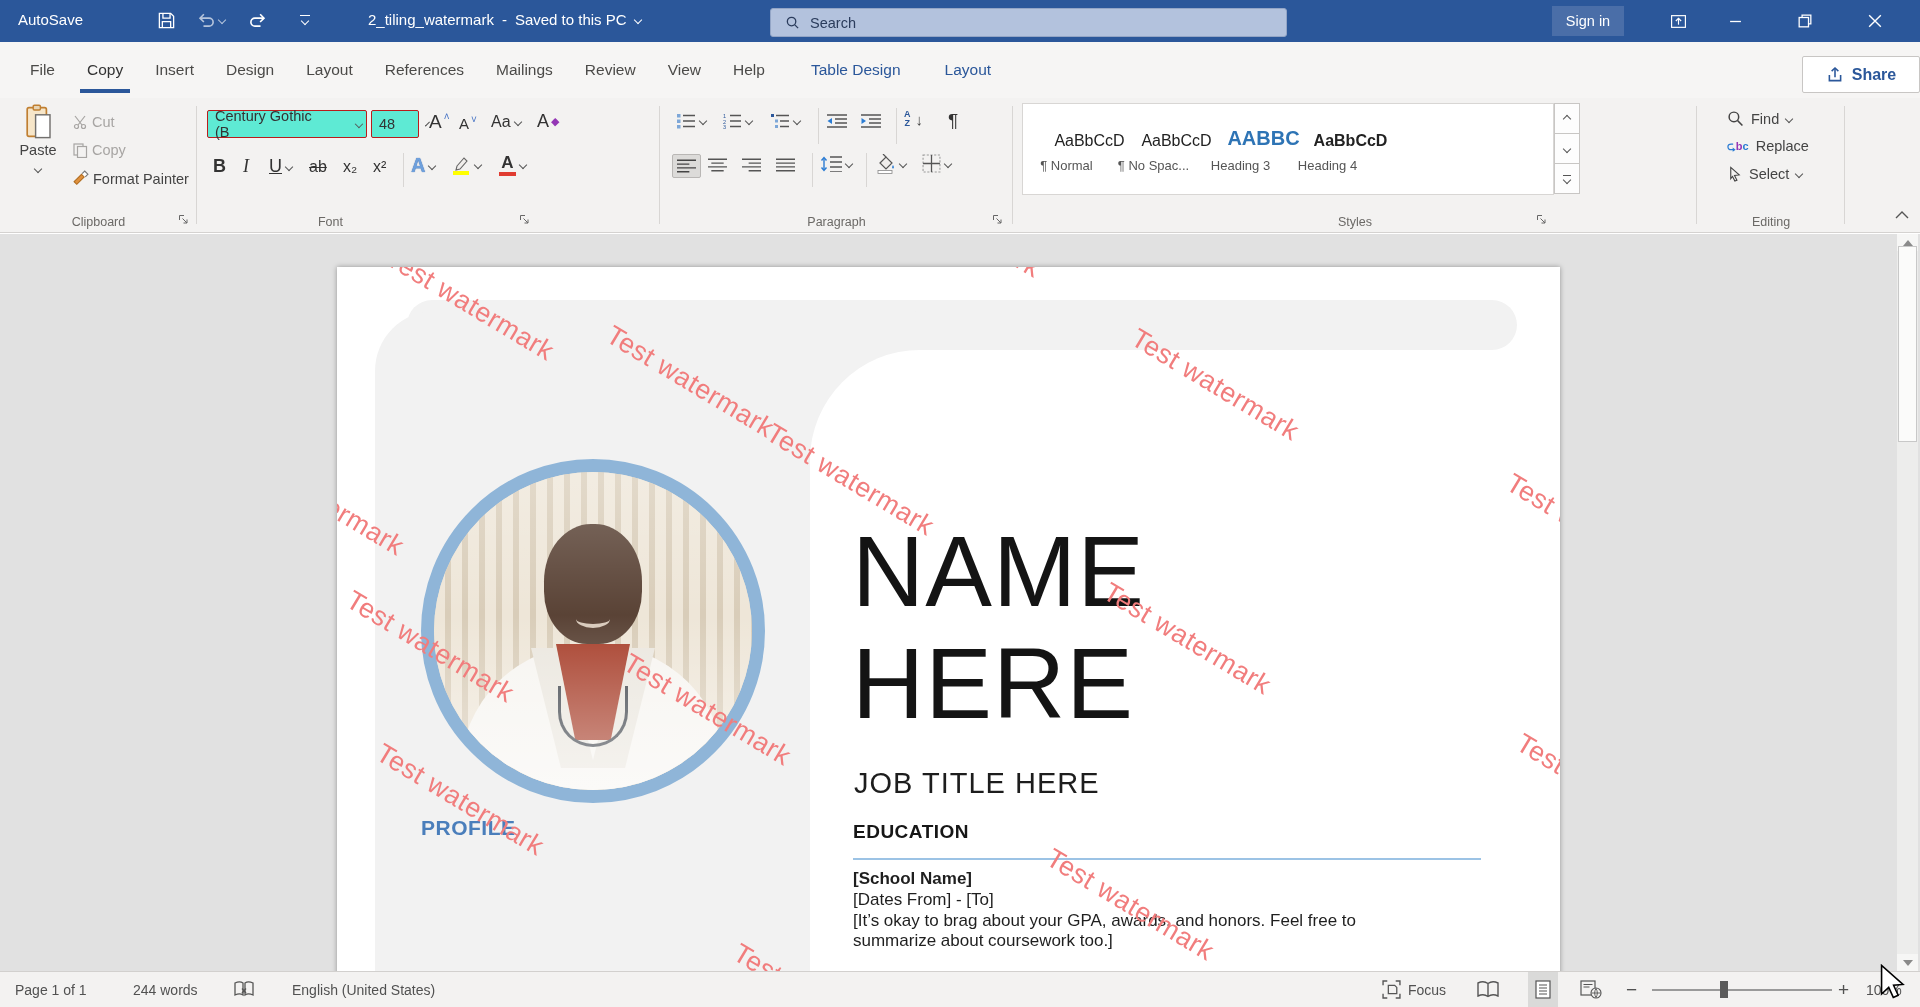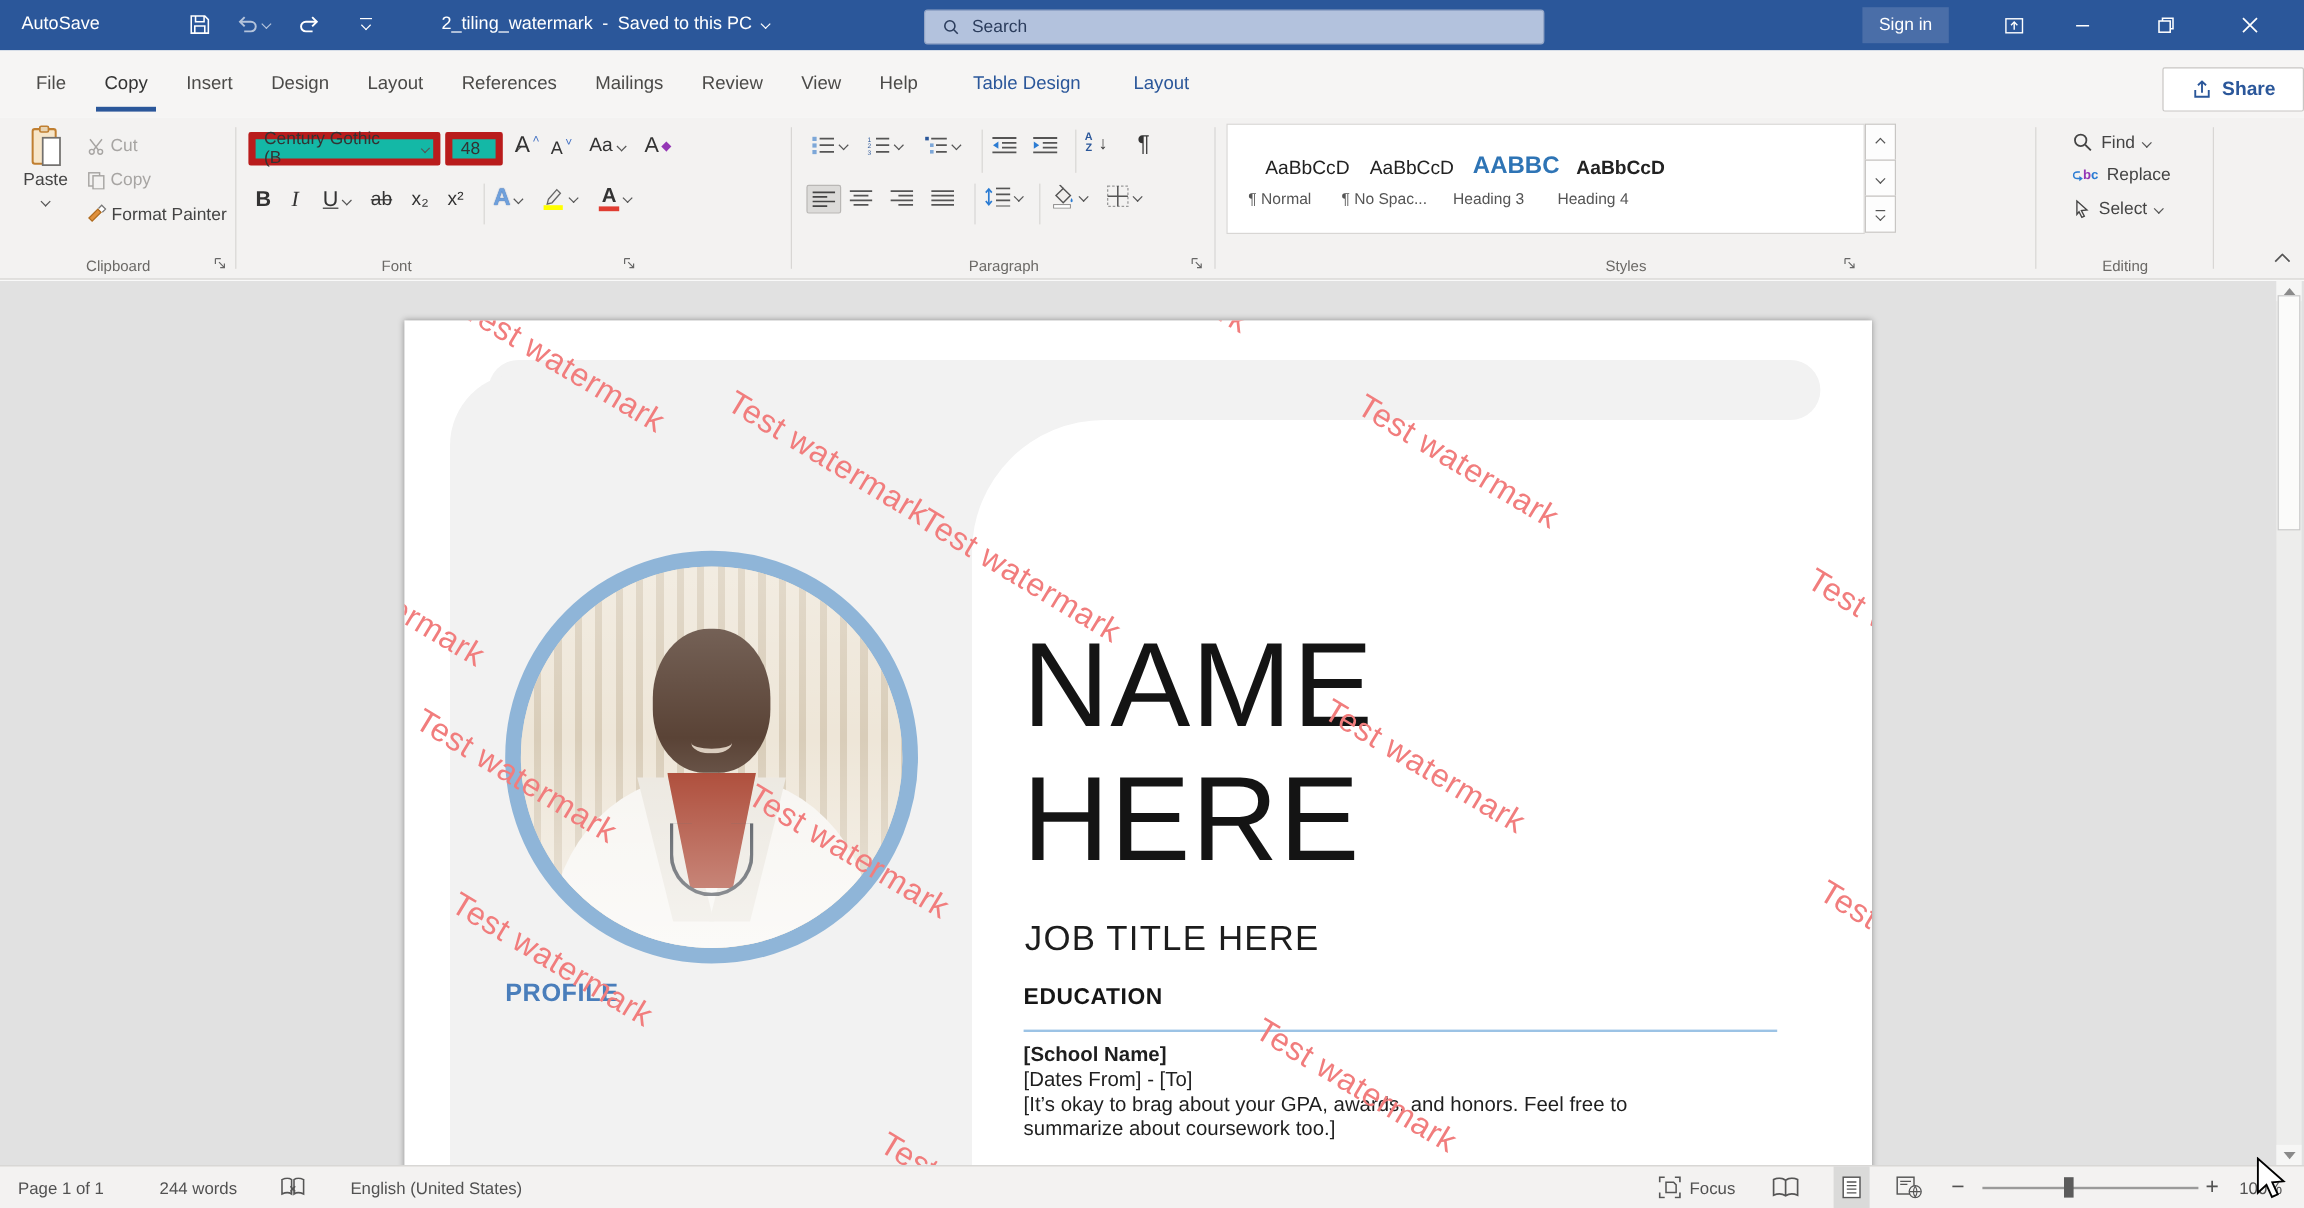--- a/index.html
+++ b/index.html
@@ -29,21 +29,21 @@
   .sharebtn{position:absolute;left:1802px;top:56px;width:116px;height:35px;background:#fff;border:1px solid #c8c6c4;border-radius:2px;display:flex;align-items:center;justify-content:center;gap:8px;color:#2b579a;font-size:16px;font-weight:bold;}
 
   
   .ribbon{position:absolute;left:0;top:98px;width:1920px;height:135px;background:#f3f2f1;border-bottom:1px solid #d4d2d0;box-sizing:border-box;color:#444;}
   .group{position:absolute;top:0;height:134px;}
   .gsep{position:absolute;top:8px;height:118px;width:1px;background:#d8d6d4;}
   .glabel{position:absolute;bottom:3px;left:0;right:0;text-align:center;font-size:12.5px;color:#6b6966;}
   .launcher{position:absolute;bottom:7px;color:#666;}
   .rtxt{font-size:14.5px;color:#444;}
   .disabled,.disabled *{color:#a7a5a3 !important;stroke:#a7a5a3;}
-  .inputbox{position:absolute;background:#14b8a6;border:6px solid #b91c1c;border-radius:2px;display:flex;align-items:center;font-size:14.5px;color:#333;box-sizing:border-box;gap:32px;}
+  .inputbox{position:absolute;background:#5eead4;border:1px solid #b91c1c;border-radius:2px;display:flex;align-items:center;font-size:14.5px;color:#333;box-sizing:border-box;gap:32px;}
   .chevbtn{margin-left:auto;margin-right:4px;color:#555;}
   .rowbtn{position:absolute;display:flex;align-items:center;gap:4px;}
   .letter{font-size:17px;color:#333;}
   .active-toggle{background:#dcdbd9;border:1px solid #b9b7b5;border-radius:2px;}
   .gal{position:absolute;left:9px;top:5px;width:530px;height:90px;background:#fff;border:1px solid #d8d6d4;display:flex;}
   .gitem{width:87px;text-align:center;padding-top:8px;box-sizing:border-box;}
   .gsample{height:38px;display:flex;align-items:flex-end;justify-content:center;font-size:15px;color:#222;margin-left:46px;}
   .gname{font-size:13px;color:#555;margin-top:8px;}
   .gscroll{position:absolute;left:541px;top:5px;width:26px;height:90px;display:flex;flex-direction:column;}
   .gsb{flex:1;border:1px solid #c8c6c4;background:#fdfdfd;display:flex;align-items:center;justify-content:center;color:#555;margin-bottom:-1px;}

